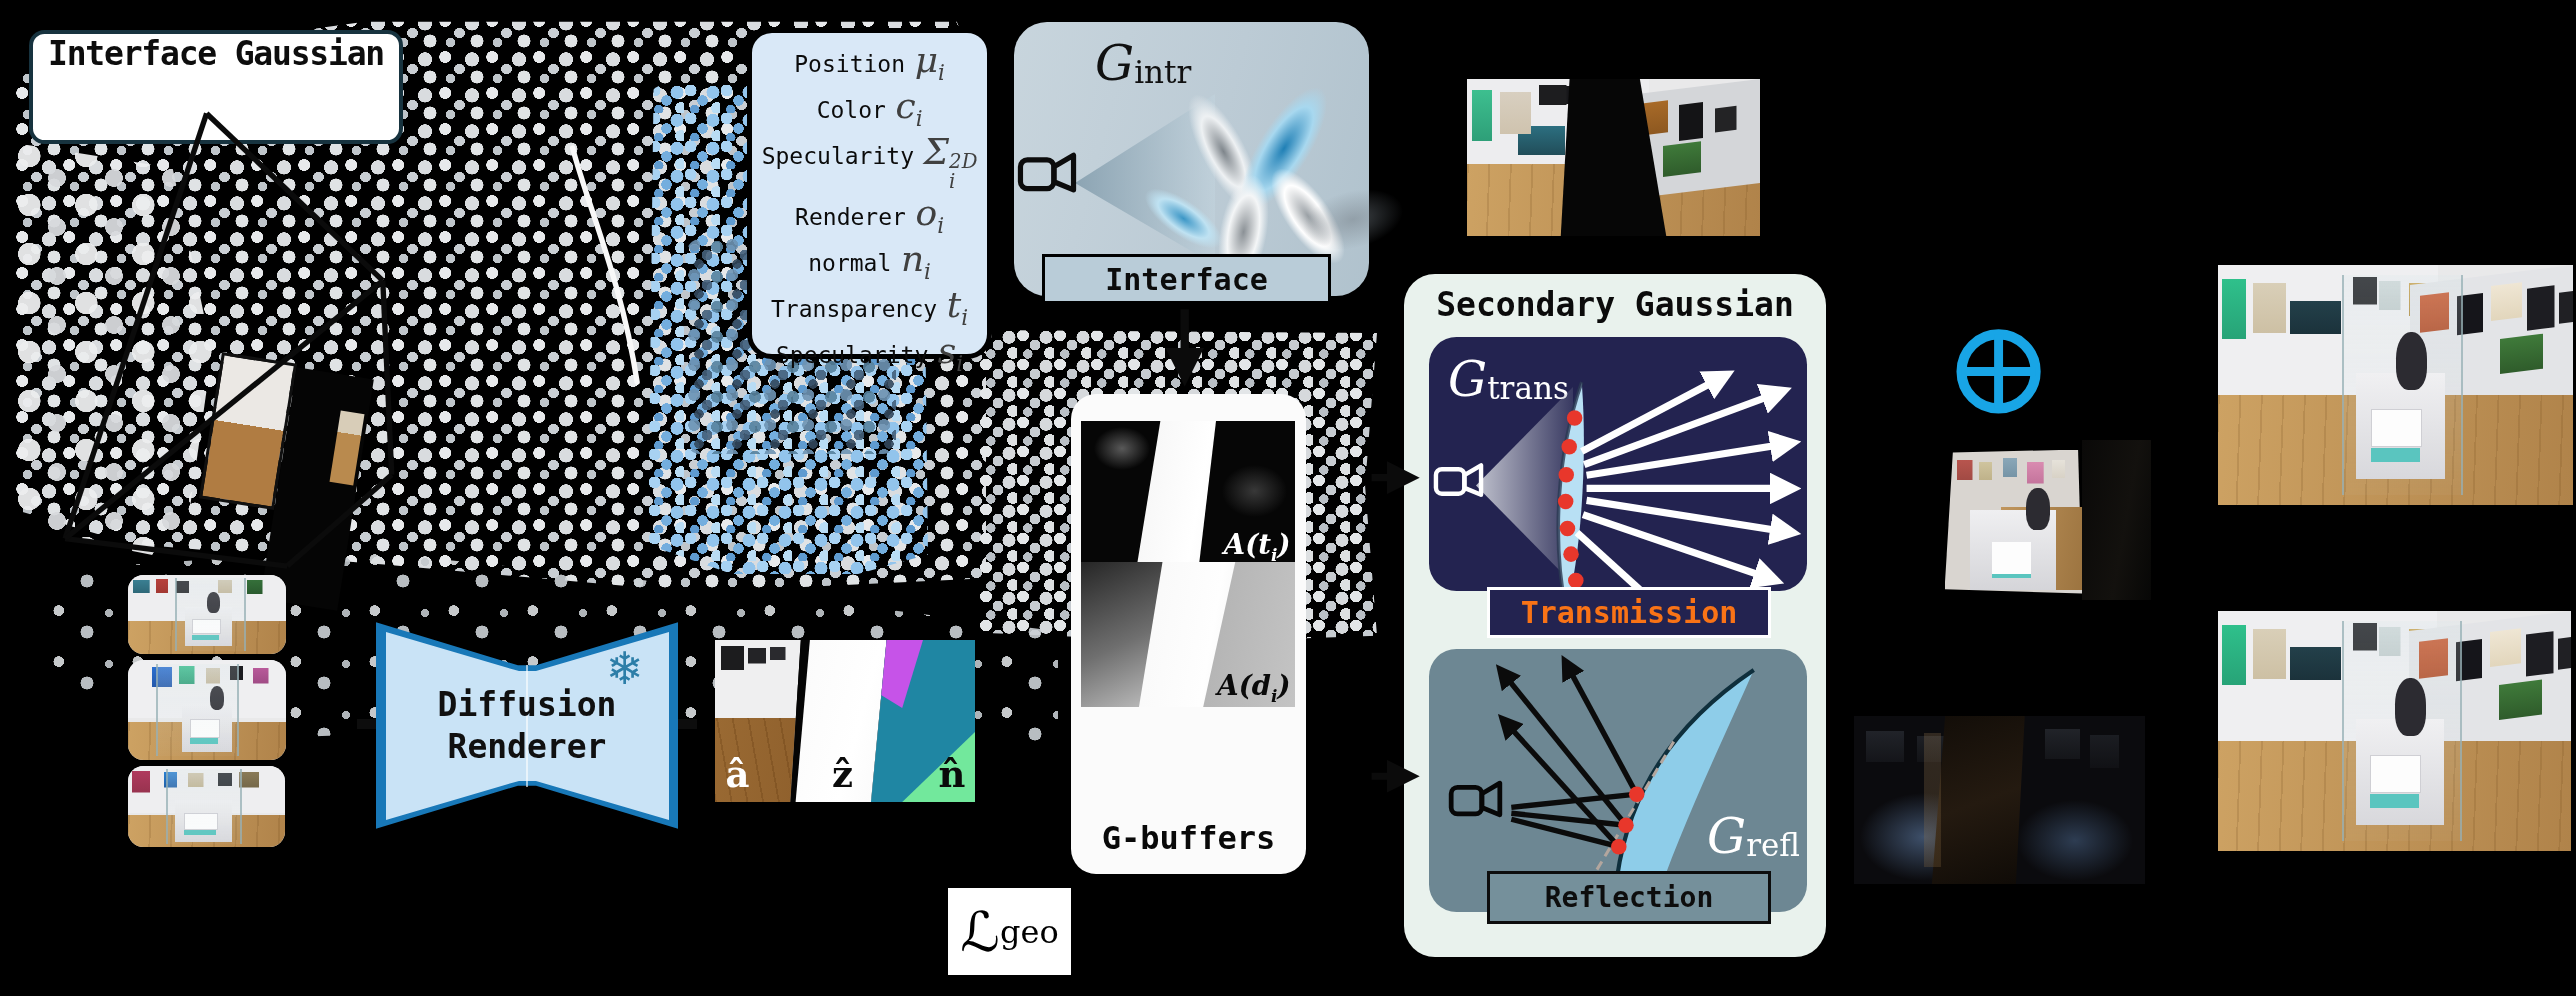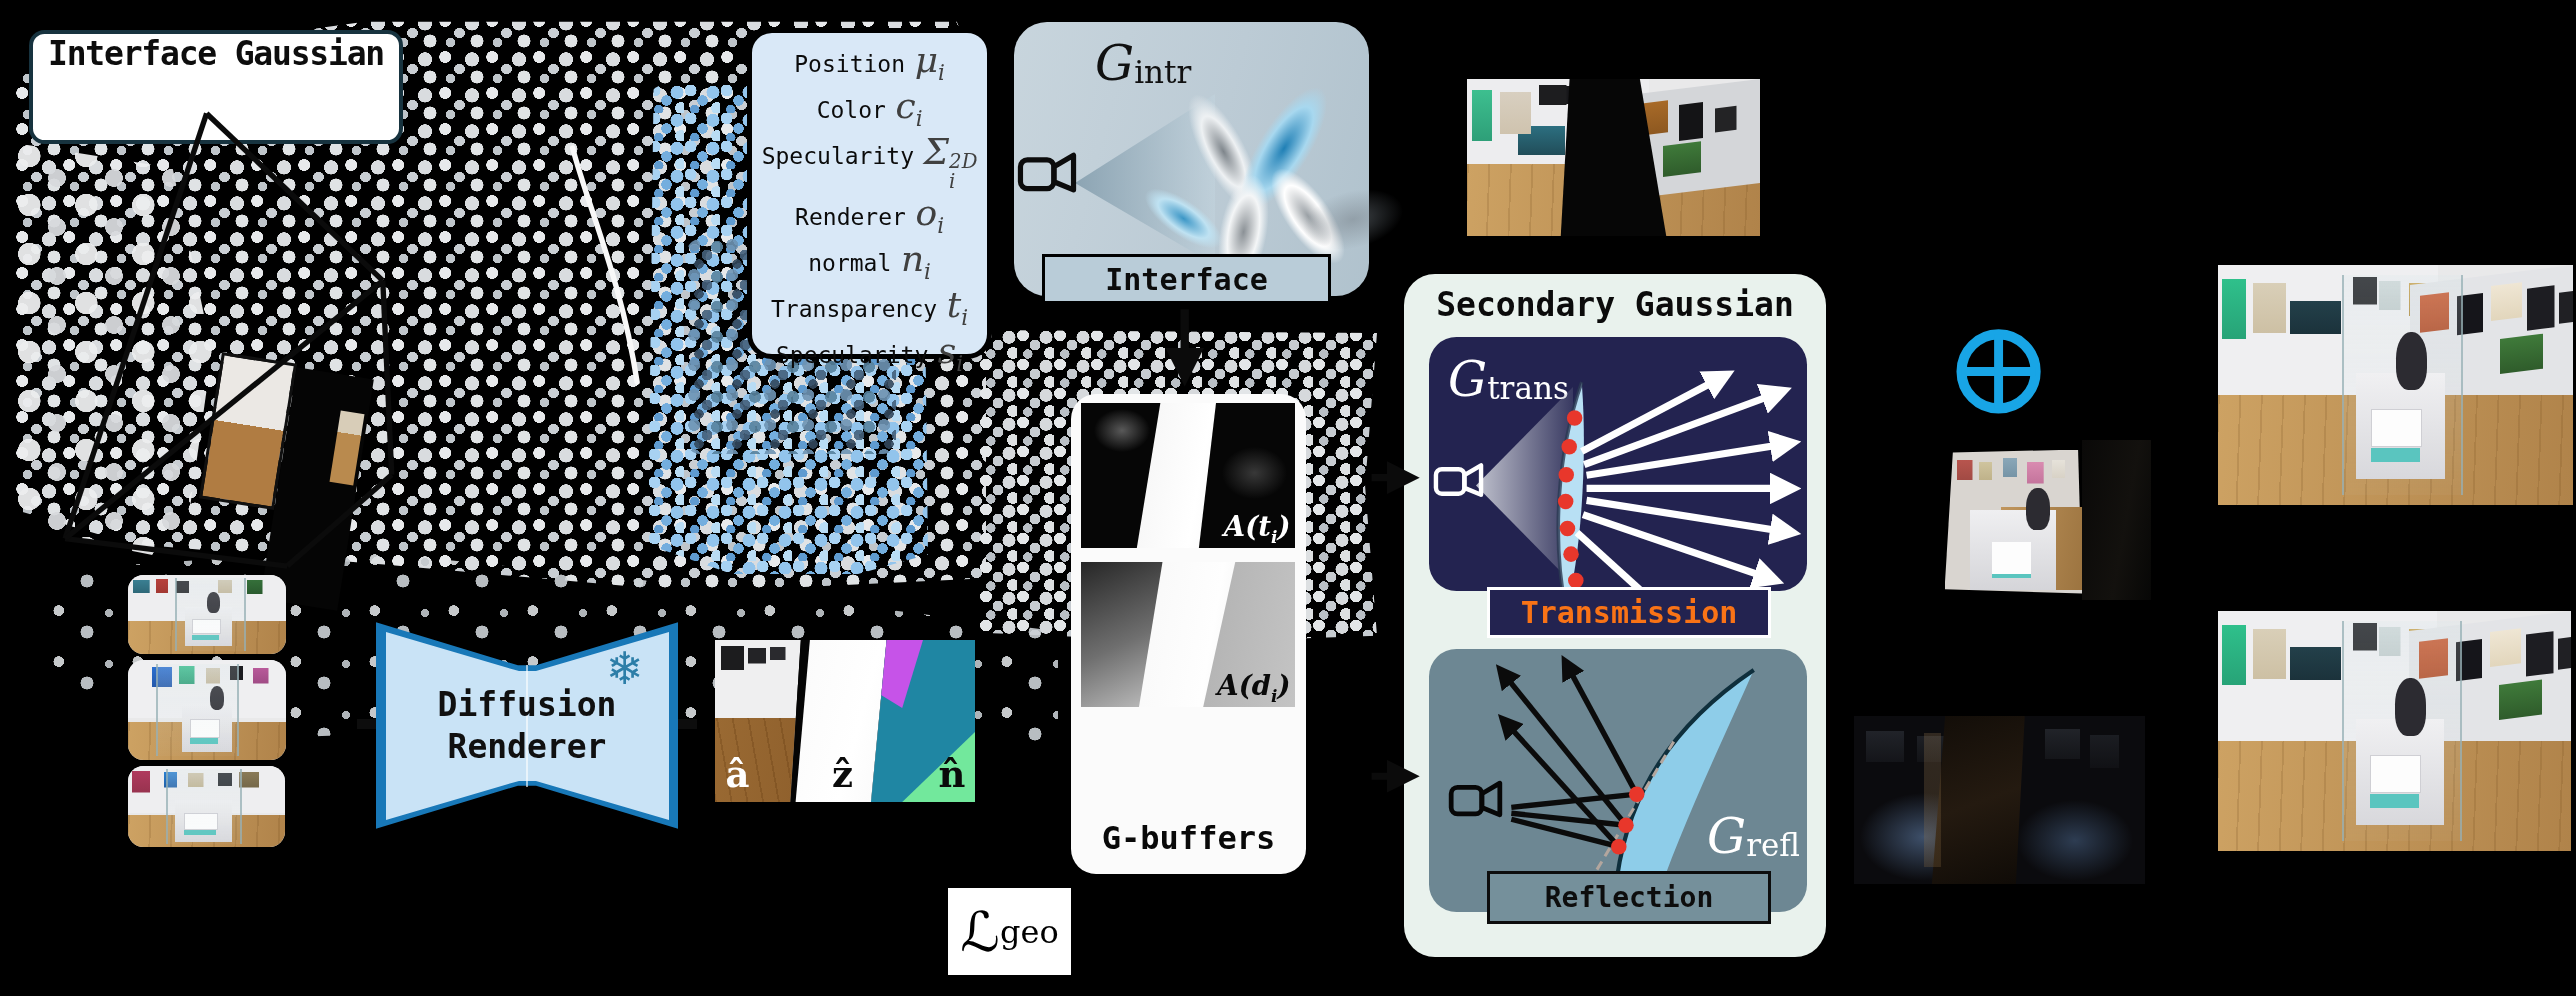--- a/index.html
+++ b/index.html
@@ -278,21 +278,21 @@
     <div class="wallR" style="background:#d4d6d9;background-image:
            linear-gradient(#a86a28,#8d5820),linear-gradient(#141416,#141416),
            linear-gradient(#3f7a3a,#2f5c2b),linear-gradient(#232325,#232325);
            background-size:26px 32px,24px 36px,38px 31px,21.5px 24px;
            background-position:16.7px 9.6px,54px 15.5px,38px 55px,90px 24px;
            background-repeat:no-repeat;"></div>
     <div class="abs" style="inset:0;background:#060606;clip-path:polygon(35% 0,59% 0,68% 100%,32% 100%);"></div>
   </div>
 
   <div class="abs gbuf-box">
-    <div class="gbuf-p p-t" style="top:9px;height:145px;">
+    <div class="gbuf-p p-t" style="top:27px;height:145px;">
       <div class="abs" style="left:6%;top:4%;width:26%;height:30%;background:radial-gradient(closest-side,rgba(190,190,190,.45),transparent);"></div>
       <div class="abs" style="right:4%;top:30%;width:30%;height:36%;background:radial-gradient(closest-side,rgba(150,150,150,.35),transparent);"></div>
       <div class="wedge-t"></div>
       <span class="buf-label" style="color:#fff;"><span>A</span><span>(</span><span>t</span><sub>i</sub><span>)</span></span>
     </div>
     <div class="gbuf-p p-d" style="top:168px;height:145px;">
       <div class="d-left"></div>
       <div class="wedge-d"></div>
       <span class="buf-label" style="color:#0a0a0a;margin-left:14px;"><span>A</span><span>(</span><span>d</span><sub>i</sub><span>)</span></span>
     </div>

